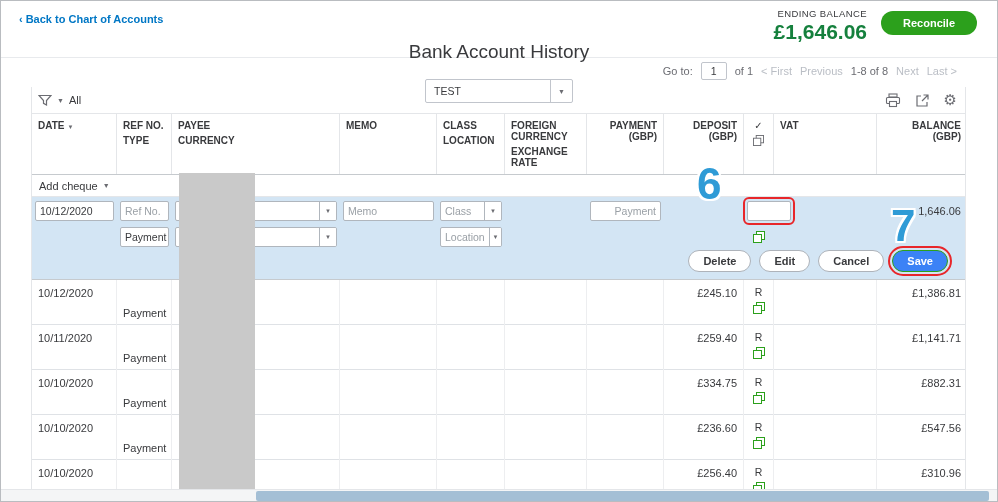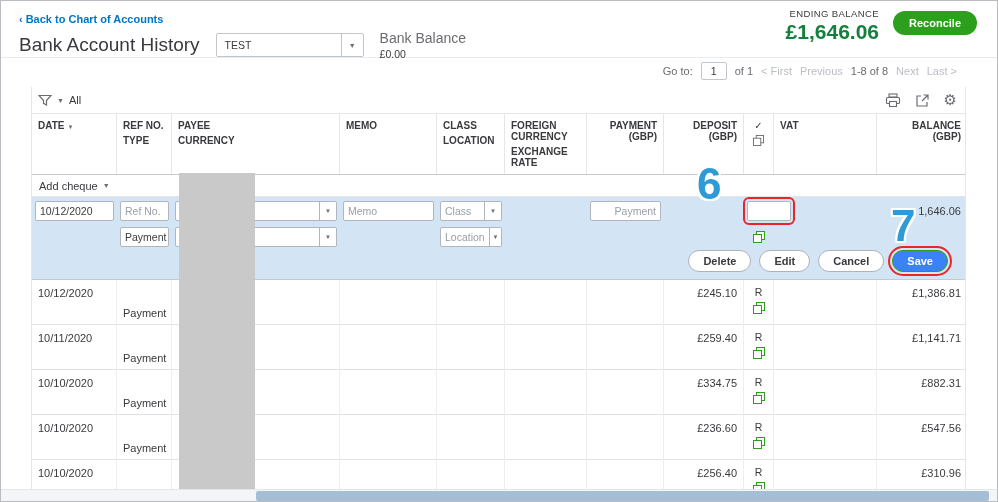--- a/index.html
+++ b/index.html
@@ -5,36 +5,36 @@
   * { margin:0; padding:0; box-sizing:border-box; }
   body { background:#e9eaec; font-family:"Liberation Sans","DejaVu Sans",sans-serif; }
   .screen{ position:relative; width:998px; height:502px; background:#fff;
            border:1px solid #b9bcc0; overflow:hidden; color:#393a3d; }
 
   
   .topbar{ position:absolute; top:0; left:0; right:0; height:56px; background:#fff;
            box-shadow:0 1px 0 #e8eaed; padding:8px 18px; }
   .back-link{ font-size:11px; font-weight:bold; color:#0077c5; text-decoration:none;
               display:inline-flex; align-items:center; gap:3px; cursor:pointer; }
-  .title-row{ display:flex; align-items:center; gap:16px; margin-top:3px; }
+  .title-row{ display:flex; align-items:center; gap:16px; margin-top:14px;flex-direction:column; }
   .page-title{ font-size:19px; font-weight:400; color:#393a3d; }
   .select-box{ width:148px; height:24px; border:1px solid #c1c5cc; border-radius:2px;
                display:flex; align-items:center; justify-content:space-between;
                font-size:10.5px; padding-left:8px; background:#fff; cursor:pointer; }
   .select-arrow{ width:22px; height:100%; border-left:1px solid #c1c5cc; display:flex;
                  align-items:center; justify-content:center; font-size:7px; color:#6b6c72; }
   .bank-balance{ display:flex; flex-direction:column; gap:2px; }
   .bank-balance .lbl{ font-size:14px; color:#6b6c72; }
   .bank-balance .val{ font-size:10.5px; color:#393a3d; }
   .topbar-right{ position:absolute; right:20px; top:7px; display:flex; gap:14px; align-items:flex-start; }
   .ending{ text-align:right; }
   .ending .lbl{ font-size:9.5px; letter-spacing:.4px; color:#393a3d; }
   .ending .val{ font-size:21px; font-weight:bold; color:#15803d; margin-top:1px; }
   .btn-reconcile{ margin-top:3px; background:#2ca01c; color:#fff; border:none; border-radius:14px;
-                  font-size:11px; font-weight:bold; padding:6px 16px; cursor:pointer;
+                  font-size:11px; font-weight:bold; padding:6px 22px; cursor:pointer;
                   font-family:inherit; }
 
   
   .pagination{ position:absolute; top:61px; right:40px; display:flex; align-items:center;
                gap:8px; font-size:11px; color:#babec5; }
   .pagination .goto{ color:#6b6c72; }
   .pagination input{ width:26px; height:18px; border:1px solid #c1c5cc; border-radius:2px;
                      text-align:center; font-size:10.5px; font-family:inherit; color:#393a3d; }
   .pagination .range{ color:#6b6c72; }
 

